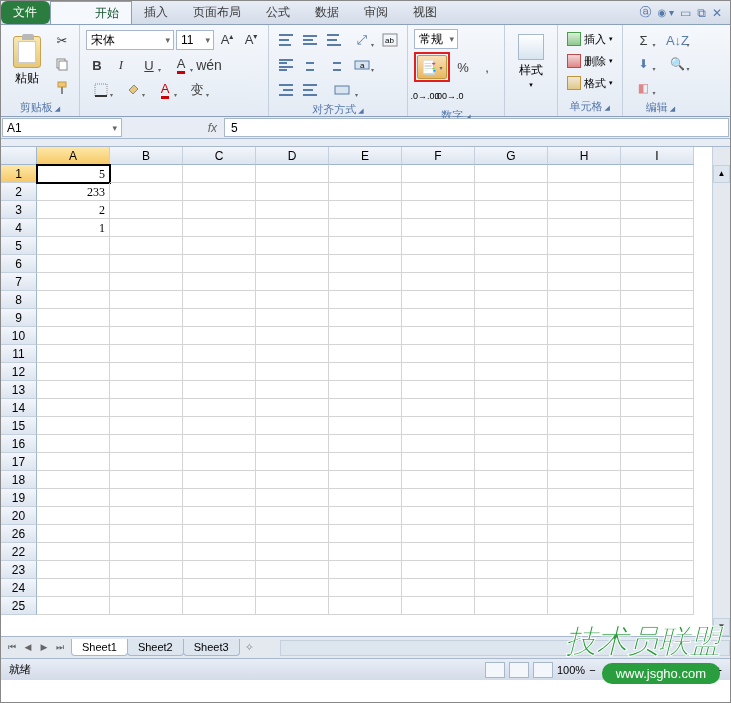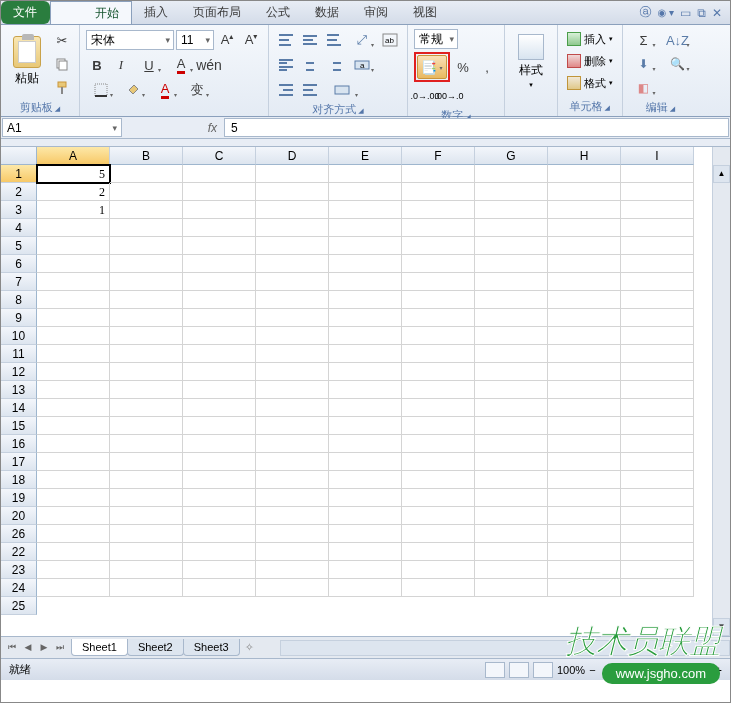--- a/index.html
+++ b/index.html
@@ -457,20 +457,31 @@
         <div class="cell"></div>
         <div class="cell"></div>
         <div class="cell"></div>
         <div class="cell"></div>
         <div class="cell"></div>
         <div class="cell"></div>
         <div class="cell"></div>
         <div class="cell"></div>
       </div>
       <div class="cell-row">
+        <div class="cell">233</div>
+        <div class="cell"></div>
+        <div class="cell"></div>
+        <div class="cell"></div>
+        <div class="cell"></div>
+        <div class="cell"></div>
+        <div class="cell"></div>
+        <div class="cell"></div>
+        <div class="cell"></div>
+      </div>
+      <div class="cell-row">
         <div class="cell">2</div>
         <div class="cell"></div>
         <div class="cell"></div>
         <div class="cell"></div>
         <div class="cell"></div>
         <div class="cell"></div>
         <div class="cell"></div>
         <div class="cell"></div>
         <div class="cell"></div>
       </div>

